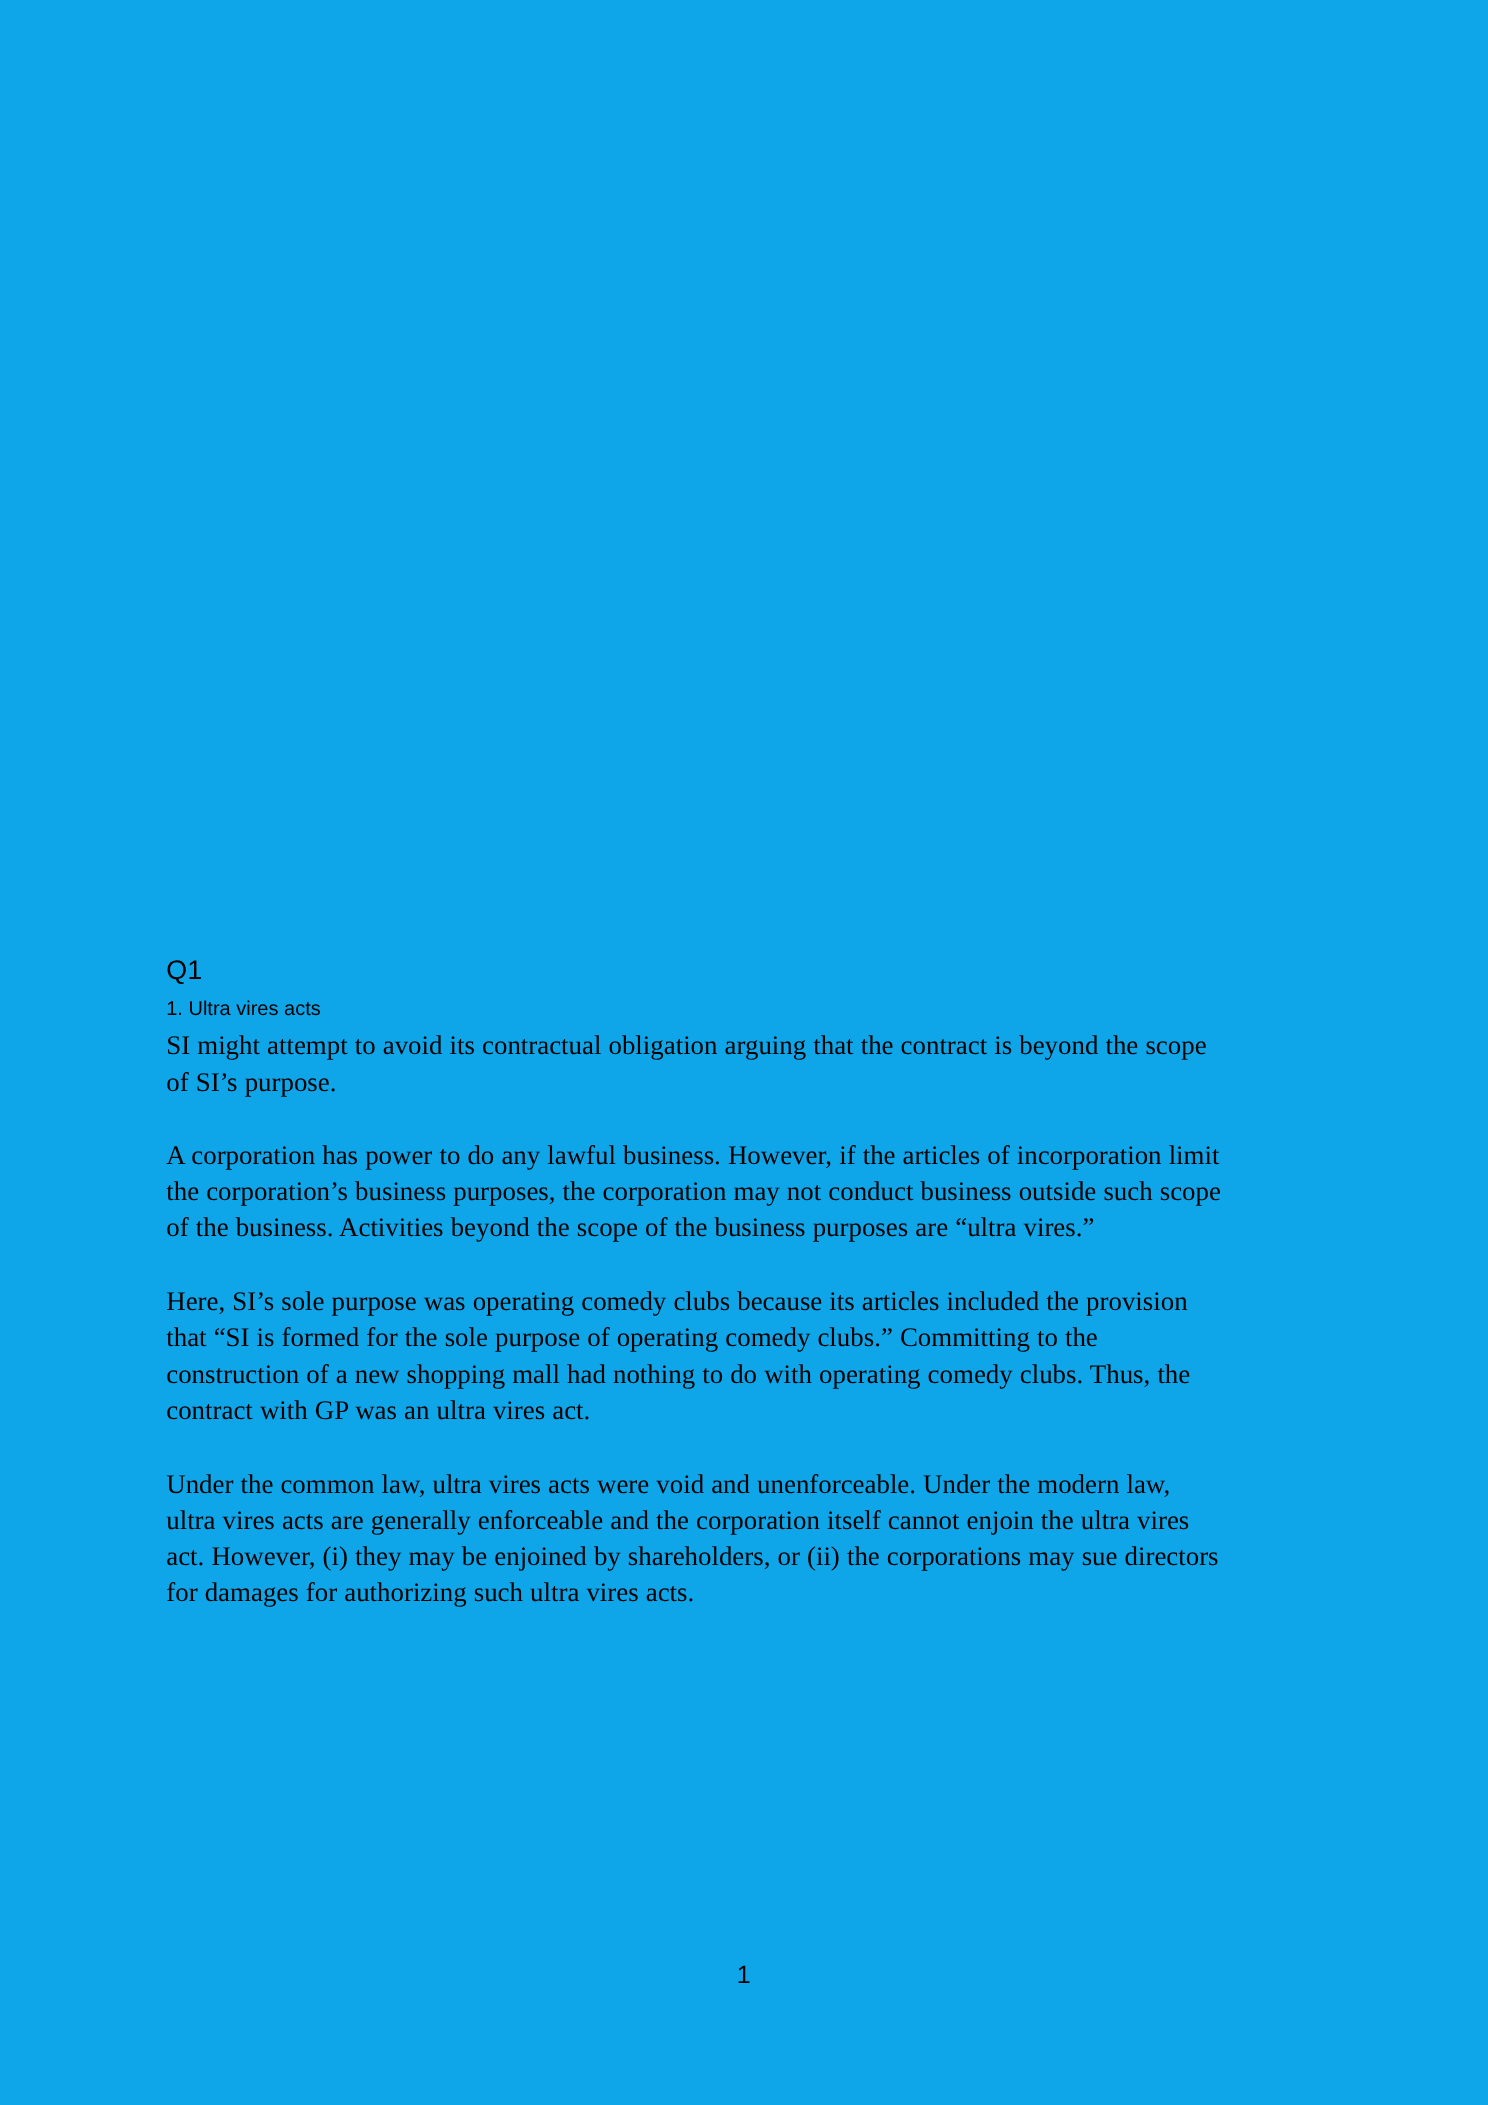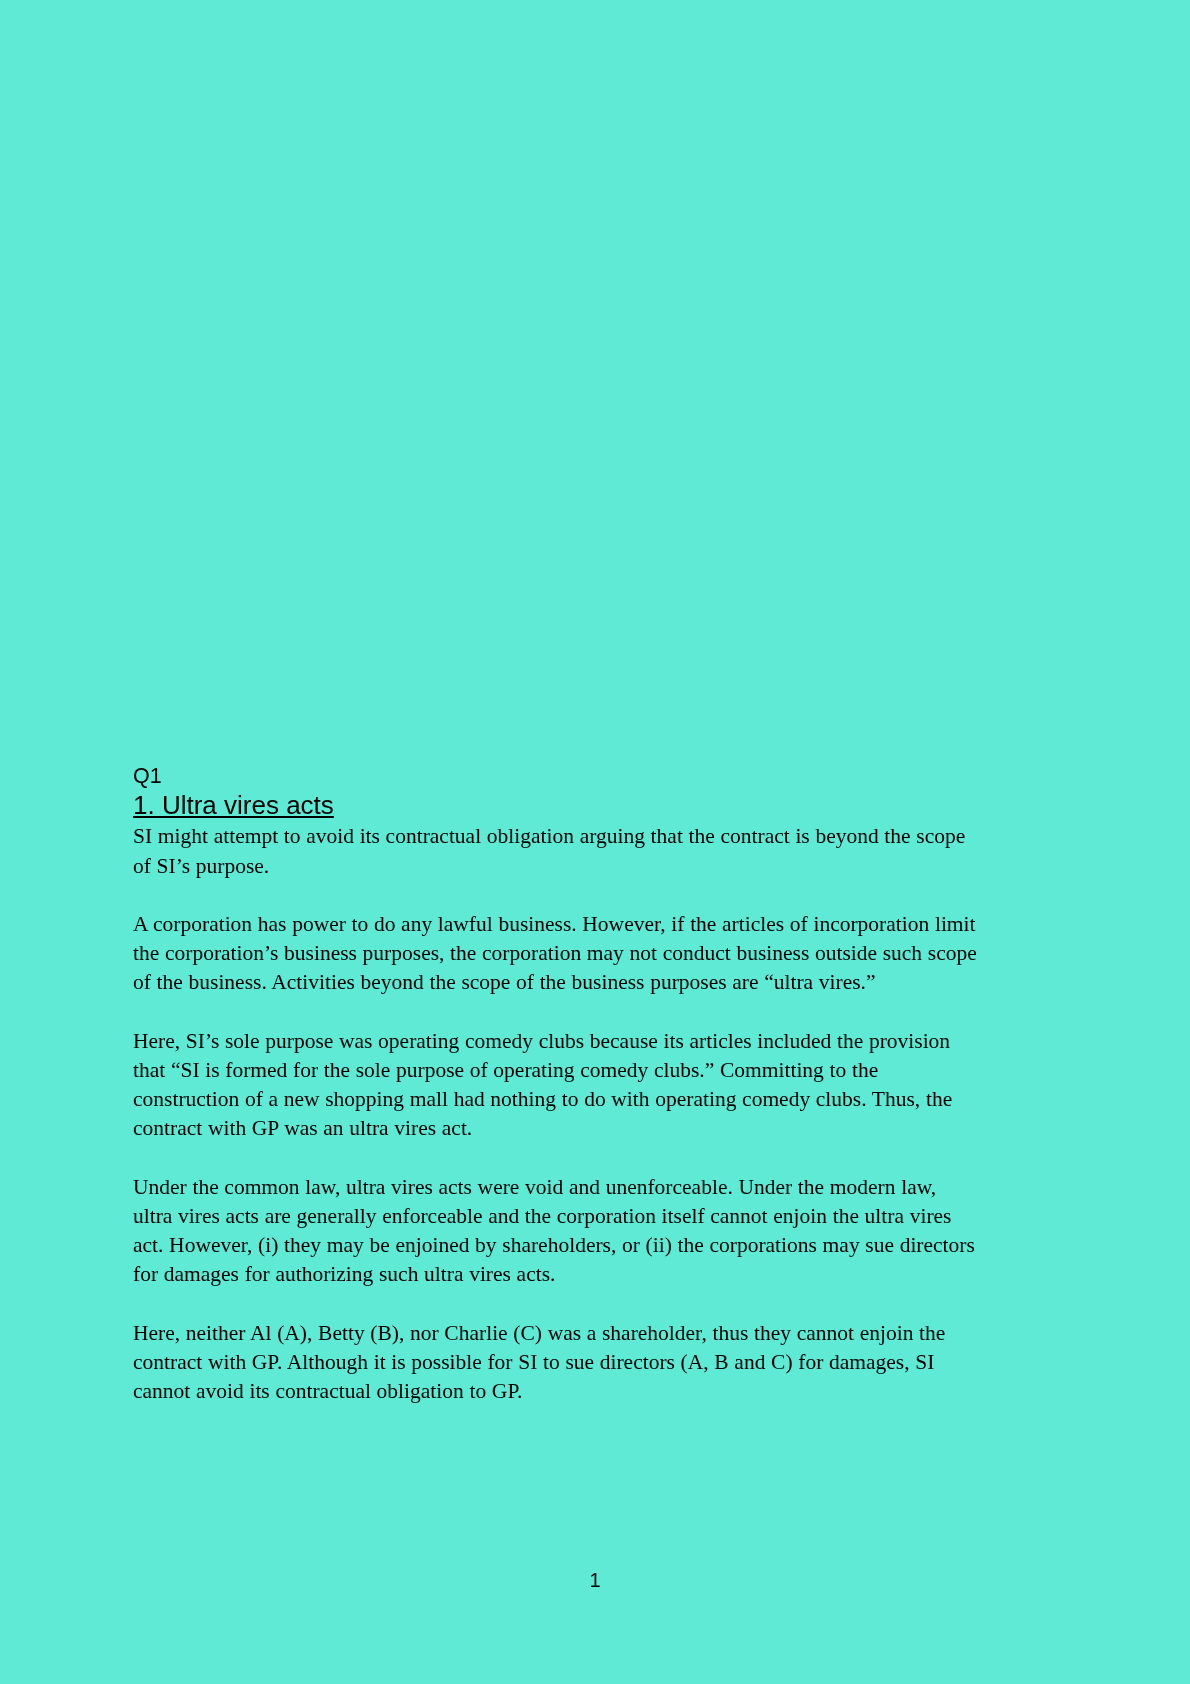--- a/index.html
+++ b/index.html
@@ -14,41 +14,40 @@
     font-family: "Liberation Sans", sans-serif;
     color: #000000;
     -webkit-font-smoothing: antialiased;
   }
   .page {
     position: absolute;
     top: 0;
     left: 0;
     width: 1190px;
     height: 1684px;
-    background: #5eead4;
+    background: #0ea5e9;
     overflow: hidden;
   }
   
   .content {
     position: absolute;
     left: 133px;
     top: 762px;
     width: 845px;
   }
   .doc-line {
     font-size: 21.5px;
     line-height: 29.2px;
     letter-spacing: 0.0px;
     white-space: pre-wrap;
     word-spacing: 0.3px;
   }
   .heading {
-    font-size: 26px;
+    font-size: 16px;
     line-height: 29.2px;
-    text-decoration: underline;
     text-underline-offset: 2px;
     display: inline-block;
   }
   .heading-row {
     font-size: 21.5px;
     line-height: 29.2px;
   }
   .para {
     margin: 0;
     font-family: Liberation Serif, serif;
@@ -84,19 +83,18 @@
     <p class="doc-line para">SI might attempt to avoid its contractual obligation arguing that the contract is beyond the scope of SI’s purpose.</p>
     <div class="spacer"></div>
     <p class="doc-line para">A corporation has power to do any lawful business. However, if the articles of incorporation limit the corporation’s business purposes, the corporation may not conduct business outside such scope of the business. Activities beyond the scope of the business purposes are “ultra vires.”</p>
     <div class="spacer"></div>
     <p class="doc-line para">Here, SI’s sole purpose was operating comedy clubs because its articles included the provision that “SI is formed for the sole purpose of operating comedy clubs.” Committing to the construction of a new shopping mall had nothing to do with operating comedy clubs. Thus, the contract with GP was an ultra vires act.</p>
     <div class="spacer"></div>
 
 
     <p class="doc-line para">Under the common law, ultra vires acts were void and unenforceable. Under the modern law, ultra vires acts are generally enforceable and the corporation itself cannot enjoin the ultra vires act. However, (i) they may be enjoined by shareholders, or (ii) the corporations may sue directors for damages for authorizing such ultra vires acts.</p>
     <div class="spacer"></div>
-    <p class="doc-line para">Here, neither Al (A), Betty (B), nor Charlie (C) was a shareholder, thus they cannot enjoin the contract with GP. Although it is possible for SI to sue directors (A, B and C) for damages, SI cannot avoid its contractual obligation to GP.</p>
 
   </div>
 
   <div class="page-number">1</div>
 
 </div>
 
 </body></html>

